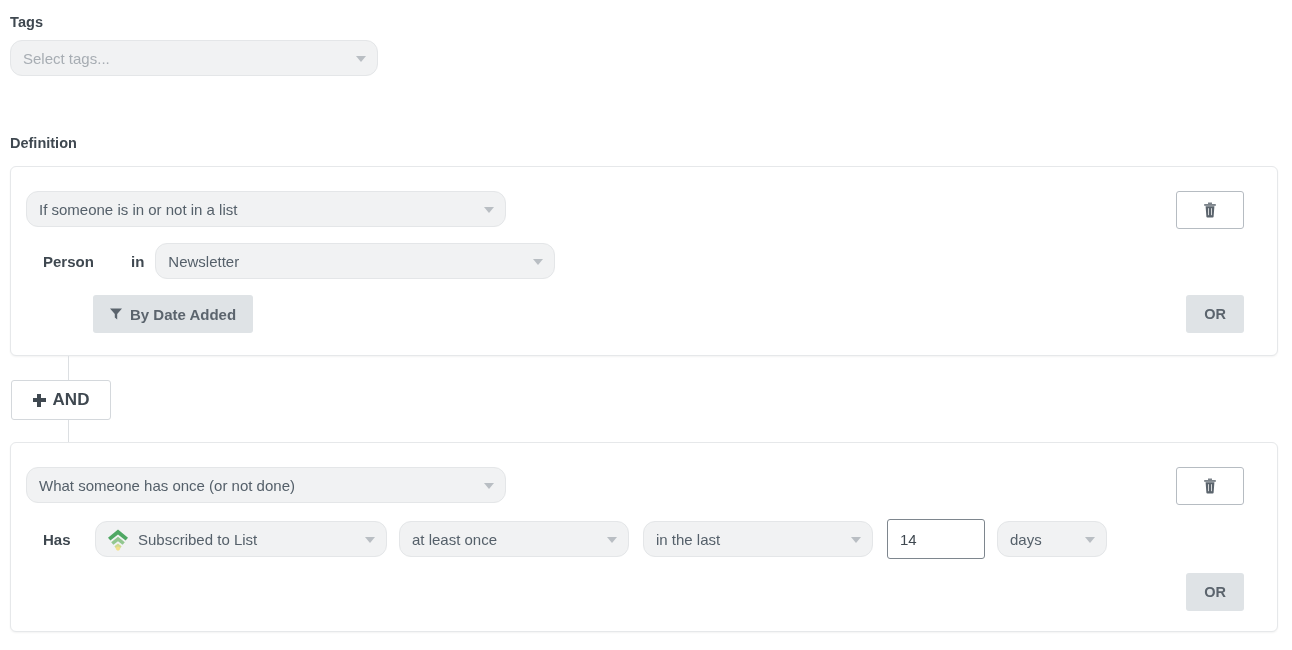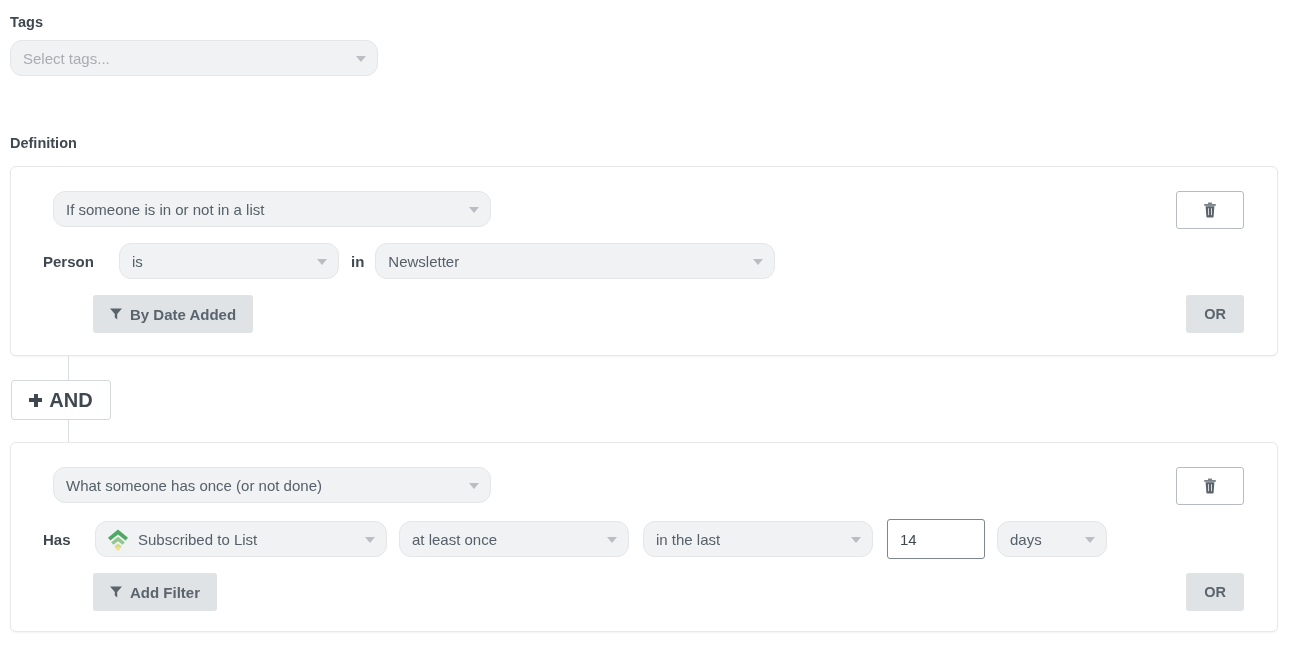--- a/index.html
+++ b/index.html
@@ -101,22 +101,22 @@
     border-radius: 6px;
     box-shadow: 0 1px 2px rgba(0,0,0,.05);
   }
   #card-1 { top: 166px; height: 190px; }
   #card-2 { top: 442px; height: 190px; }
 
   .card-inner { position: relative; height: 100%; }
 
   .type-select {
     position: absolute;
-    left: 42px; top: 24px;
-    width: 438px;
+    left: 15px; top: 24px;
+    width: 480px;
   }
 
   .row-2 {
     position: absolute;
     left: 32px; top: 76px;
     display: flex;
     align-items: center;
     gap: 0;
   }
 
@@ -232,21 +232,21 @@
     position: absolute;
     left: 11px; top: 380px;
     width: 100px; height: 40px;
     background: #ffffff;
     border: 1px solid #d4d8dc;
     border-radius: 3px;
     display: flex;
     align-items: center;
     justify-content: center;
     gap: 7px;
-    font-size: 20px;
+    font-size: 17px;
     font-weight: 700;
     color: #3f4850;
     font-family: "Liberation Sans", sans-serif;
     cursor: pointer;
     z-index: 2;
   }
   .plus {
     position: relative;
     width: 13px; height: 13px;
     display: inline-block;
@@ -282,24 +282,20 @@
   <div class="card" id="card-1">
     <div class="card-inner">
 
       <div class="select-box type-select">
         <span>If someone is in or not in a list</span>
         <span class="caret"></span>
       </div>
 
       <div class="row-2">
         <span class="inline-label lbl-person">Person</span>
-        <div class="select-box sel-w-is">
-          <span>is</span>
-          <span class="caret"></span>
-        </div>
         <span class="inline-label lbl-in">in</span>
         <div class="select-box sel-w-list">
           <span>Newsletter</span>
           <span class="caret"></span>
         </div>
       </div>
 
       <button class="filter-btn">
         <svg class="funnel" viewBox="0 0 12 12">
           <polygon points="0,0.5 12,0.5 7.2,6 7.2,11.5 4.8,9.6 4.8,6" fill="#5b646d"></polygon>
@@ -372,26 +368,20 @@
         <input class="num-input" type="text" value="14" style="">
 
         <span class="gap-s"></span>
 
         <div class="select-box sel-w-unit">
           <span>days</span>
           <span class="caret"></span>
         </div>
       </div>
 
-      <button class="filter-btn" id="filter-btn-2">
-        <svg class="funnel" viewBox="0 0 12 12">
-          <polygon points="0,0.5 12,0.5 7.2,6 7.2,11.5 4.8,9.6 4.8,6" fill="#5b646d"></polygon>
-        </svg>
-        <span>Add Filter</span>
-      </button>
 
       <div class="trash-btn">
         <svg width="14" height="16" viewBox="0 0 14 16">
           <path d="M5 0.6h4v1.2H5z" fill="#5b646d"></path>
           <rect x="1.2" y="2.2" width="11.6" height="1.5" fill="#5b646d"></rect>
           <path d="M2.6 4.2h8.8l-0.8 10.6a0.9 0.9 0 0 1-0.9 0.8H4.3a0.9 0.9 0 0 1-0.9-0.8z" fill="#5b646d"></path>
           <rect x="5" y="6.2" width="1" height="7" fill="#ffffff" opacity="0.75"></rect>
           <rect x="8" y="6.2" width="1" height="7" fill="#ffffff" opacity="0.75"></rect>
         </svg>
       </div>

